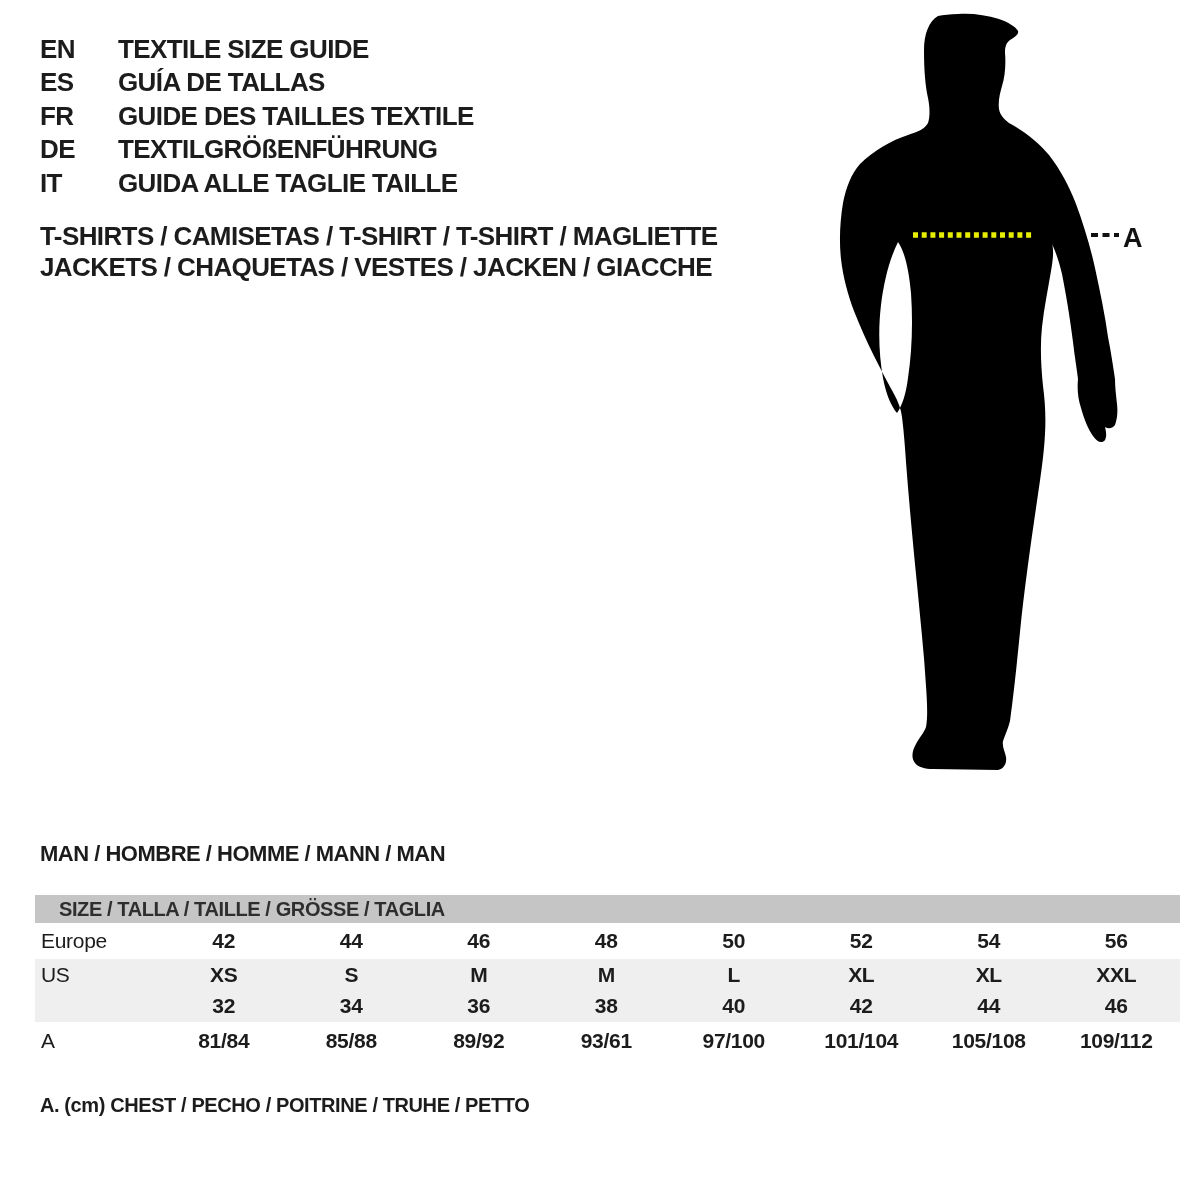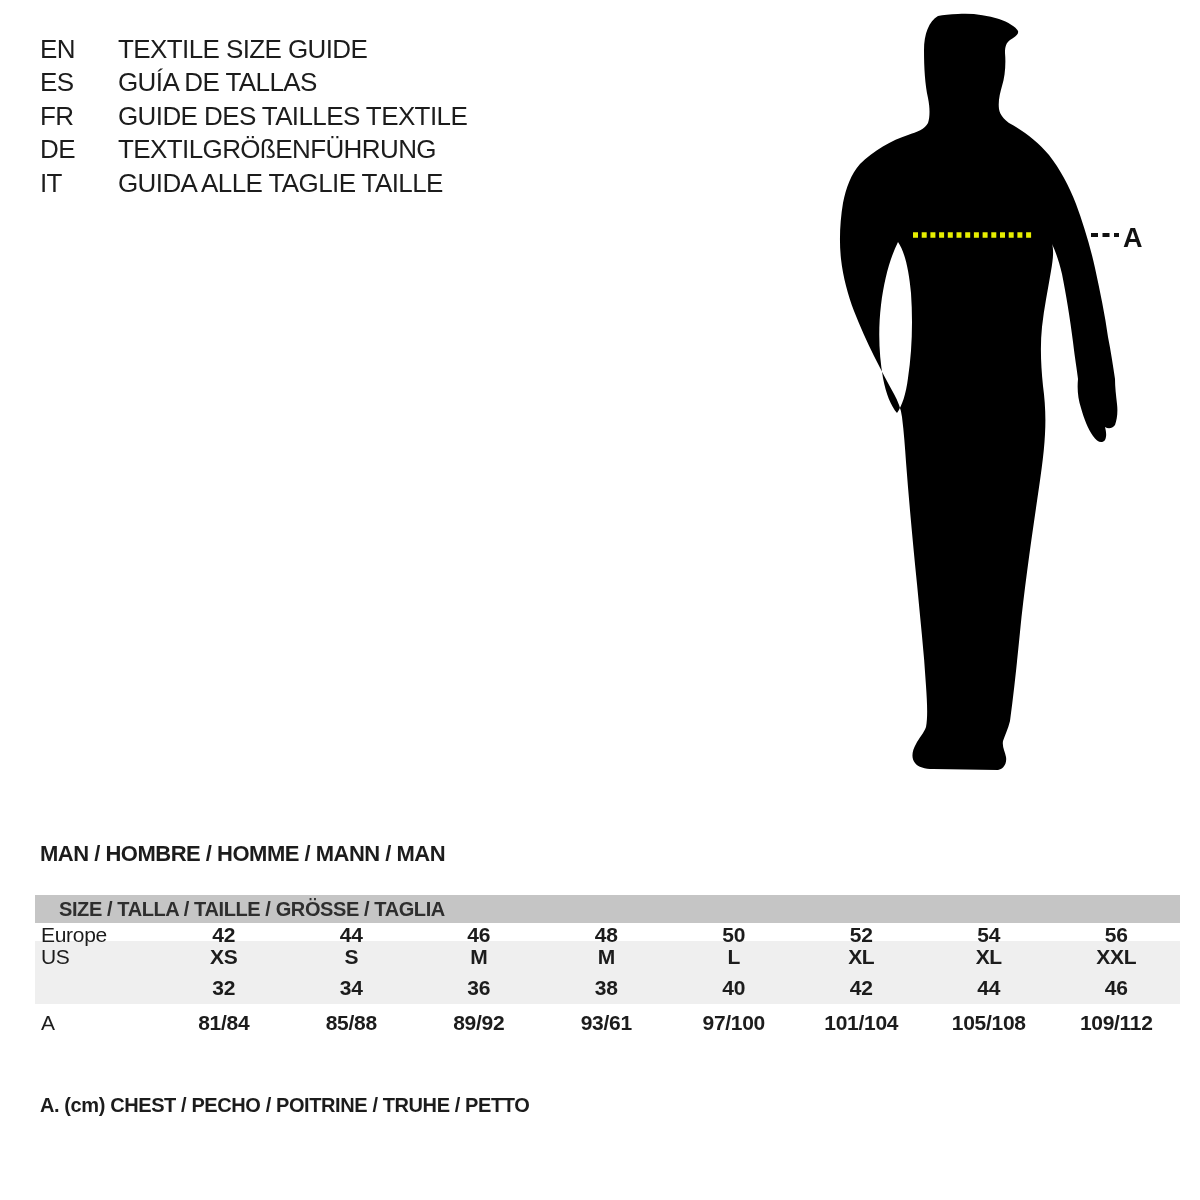--- a/index.html
+++ b/index.html
@@ -2,37 +2,37 @@
 <html><head>
 <meta charset="utf-8">
 <style>
   html,body { margin:0; padding:0; background:#ffffff; }
   .canvas {
     position:relative; width:1200px; height:1200px; background:#ffffff;
     font-family:"Liberation Sans", sans-serif; color:#1c1c1c; overflow:hidden;
   }
   
   .lang-block { position:absolute; left:40px; top:33px; }
-  .lang-row { display:flex; line-height:33.4px; font-size:26px; font-weight:normal; letter-spacing:-0.6px; white-space:nowrap;align-items:center; }
+  .lang-row { display:flex; line-height:33.4px; font-size:26px; font-weight:bold; letter-spacing:-0.6px; white-space:nowrap;align-items:center; }
   .lang-code { width:78px; flex:0 0 78px; }
   
   .categories { position:absolute; left:40px; top:221px; font-size:26px; font-weight:bold; line-height:31px; letter-spacing:-0.6px; white-space:nowrap; }
   
   .figure-svg { position:absolute; left:820px; top:0px; width:380px; height:800px; }
   
   .section-title { position:absolute; left:40px; top:841px; font-size:22px; font-weight:bold; letter-spacing:-0.5px; }
   
   .size-table { position:absolute; left:35px; top:895px; width:1145px; }
   .thead {
     height:28px; background:#c5c5c5; color:#2e2e2e;
     display:flex; align-items:center; padding-left:24px; box-sizing:border-box;
     font-size:20px; font-weight:bold; letter-spacing:-0.4px;
   }
   .trow { display:grid; grid-template-columns:125px repeat(8, 1fr); align-items:center; }
-  .trow.r0 { height:18px; }
+  .trow.r0 { height:36px; }
   .trow.r1 { height:31px; background:#efefef; }
   .trow.r2 { height:32px; background:#efefef; }
   .trow.r3 { height:38px; }
   .tlabel { font-size:21px; font-weight:normal; padding-left:6px; letter-spacing:-0.3px; }
   .tcell  { font-size:21px; font-weight:bold; text-align:center; letter-spacing:-0.3px; }
   
   .footnote { position:absolute; left:40px; top:1094px; font-size:20px; font-weight:bold; letter-spacing:-0.4px; white-space:nowrap; }
 </style>
 </head>
 <body>
@@ -55,20 +55,24 @@
     <div class="lang-row">
       <span class="lang-code">DE</span>
       <span class="lang-label">TEXTILGRÖßENFÜHRUNG</span>
     </div>
     <div class="lang-row">
       <span class="lang-code">IT</span>
       <span class="lang-label">GUIDA ALLE TAGLIE TAILLE</span>
     </div>
   </div>
 
+  <div class="categories">
+    <div>T-SHIRTS / CAMISETAS / T-SHIRT / T-SHIRT / MAGLIETTE</div>
+    <div>JACKETS / CHAQUETAS / VESTES / JACKEN / GIACCHE</div>
+  </div>
 
   <svg class="figure-svg" viewBox="820 0 380 800" aria-hidden="true">
     <path fill="#000000" fill-rule="evenodd" d="
       M 938 16
       C 929 21 924 34 924 50
       C 924 68 925 84 928 98
       C 930 108 930 117 928 123
       C 925 129 917 132 908 135
       C 892 140 873 151 860 164
       C 851 174 846 188 843 203

